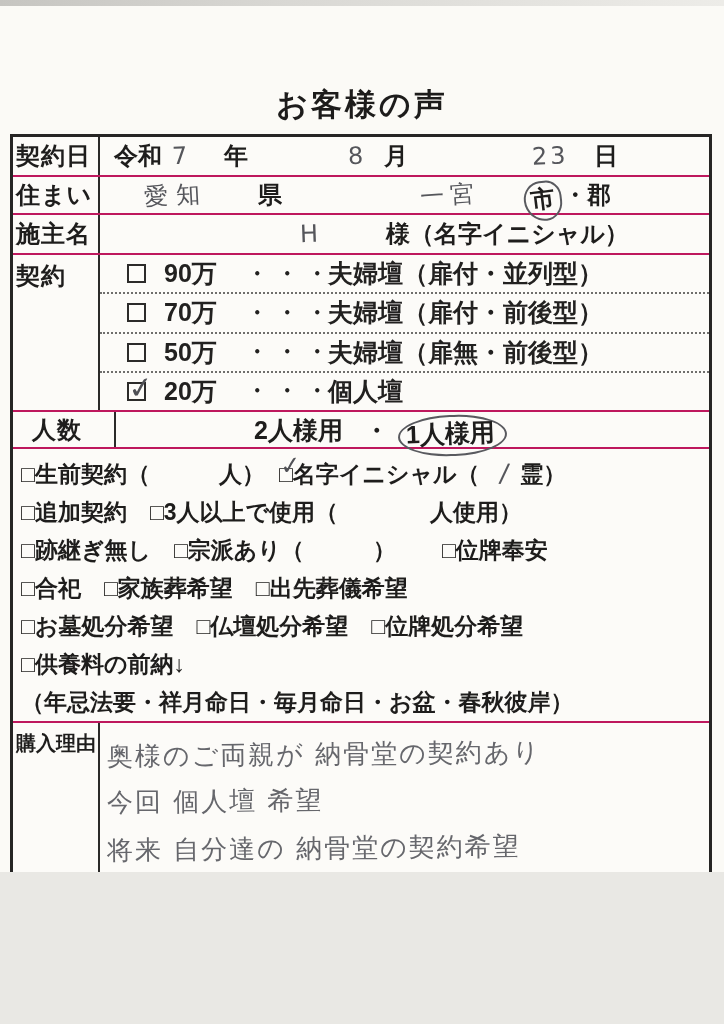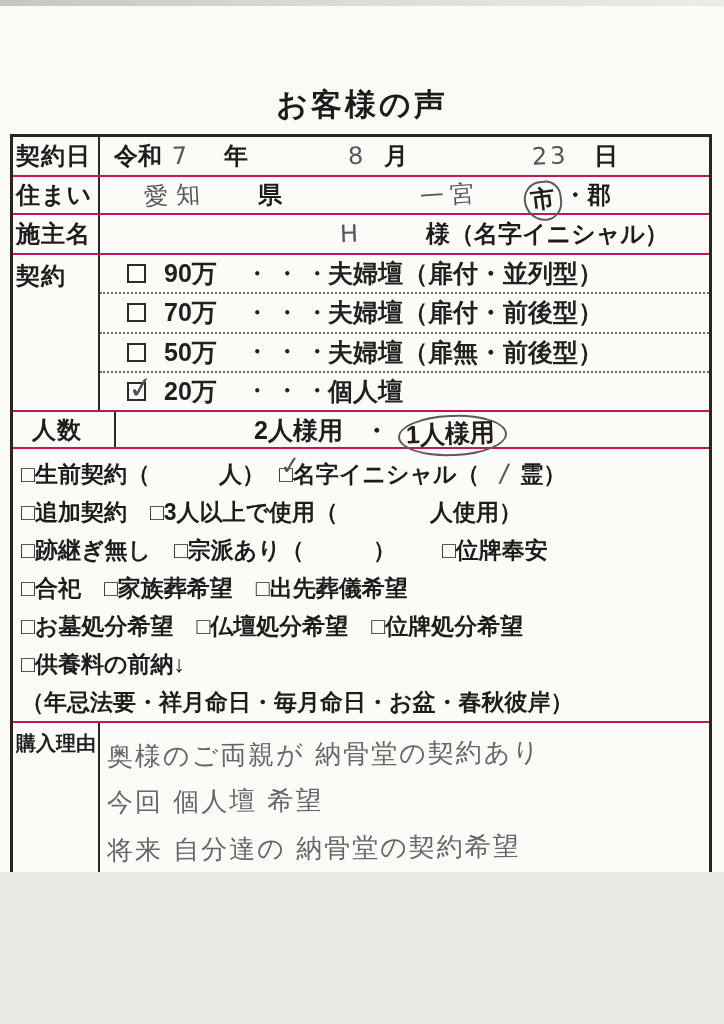--- a/index.html
+++ b/index.html
@@ -34,21 +34,21 @@
     width:87px; flex:0 0 87px;
     border-right:2px solid #2b2a29;
     font-size:24px; font-weight:700;
     padding:4px 2px 0 3px;
     letter-spacing:1px;
     line-height:34px;
     color:#1e1d1c;
   }
   .label-center { display:flex; align-items:center; padding-top:0; }
   .content-cell { position:relative; flex:1; }
-  .h38 { height:38px; } .h40 { height:40px;gap:40px; } .h157 { height:157px; }
+  .h38 { height:38px; } .h40 { height:40px; } .h157 { height:157px; }
   .h37 { height:37px;padding-left:16px; } .h274 { height:274px; } .h226 { height:226px; }
 
   .printed { font-weight:700; color:#1e1d1c; }
   .abs { position:absolute; }
 
   
   .hw {
     font-weight:400; color:#55565b;
     font-family:"DejaVu Sans","Liberation Sans",sans-serif;
     transform:rotate(-2deg); display:inline-block;

